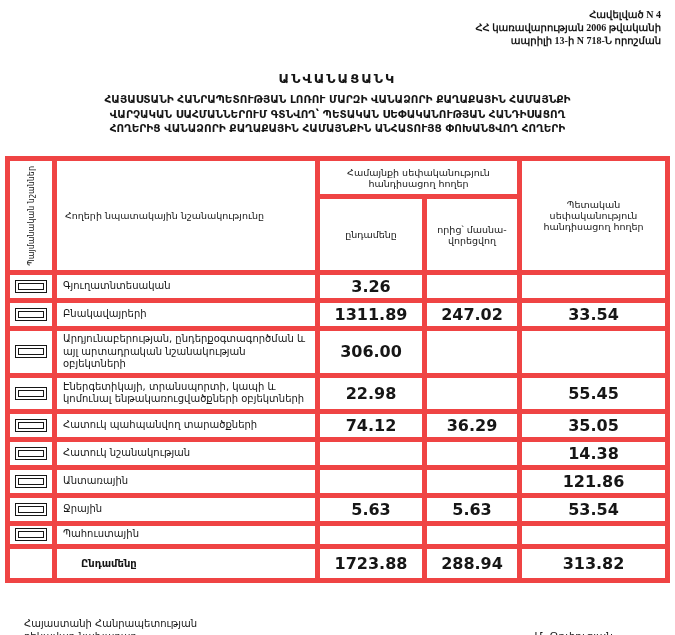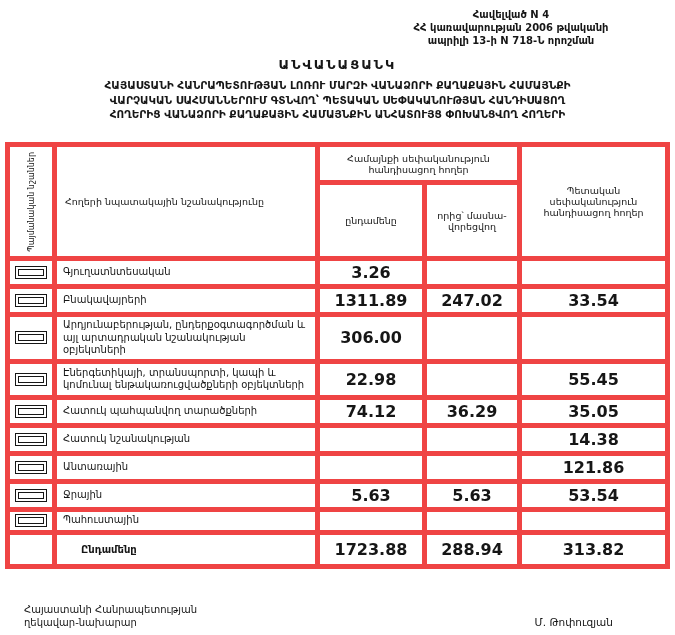--- a/index.html
+++ b/index.html
@@ -1,25 +1,25 @@
 <!DOCTYPE html>
 <html><head>
 <meta charset="utf-8">
 <style>
   html,body{margin:0;padding:0;}
   body{
     width:675px;height:635px;background:#ffffff;color:#161616;
     font-family:"DejaVu Sans", sans-serif;overflow:hidden;position:relative;
   }
   .annex{
-    margin:8px 14px 0 auto;width:300px;text-align:center;
-    font-size:10px;font-weight:700;line-height:1.3;
+    margin:8px 14px 0 auto;width:300px;text-align:right;
+    font-size:10px;font-weight:700;line-height:1.3;font-family:Liberation Serif, serif;
   }
   .title{
-    text-align:center;font-size:13px;font-weight:700;letter-spacing:2px;margin-top:10px;
+    text-align:center;font-size:13px;font-weight:700;letter-spacing:2px;margin-top:24px;
   }
   .subtitle{
     text-align:center;font-size:10.5px;font-weight:700;line-height:1.4;margin-top:6px;
   }
   table{
     border-collapse:collapse;table-layout:fixed;width:660px;margin:20px auto 0 auto;
     border:2px solid #161616;
   }
   th,td{border:5px solid #ef4444;font-size:9.5px;padding:2px 4px;overflow:hidden;}
   th{font-weight:400;text-align:center;vertical-align:middle;}

